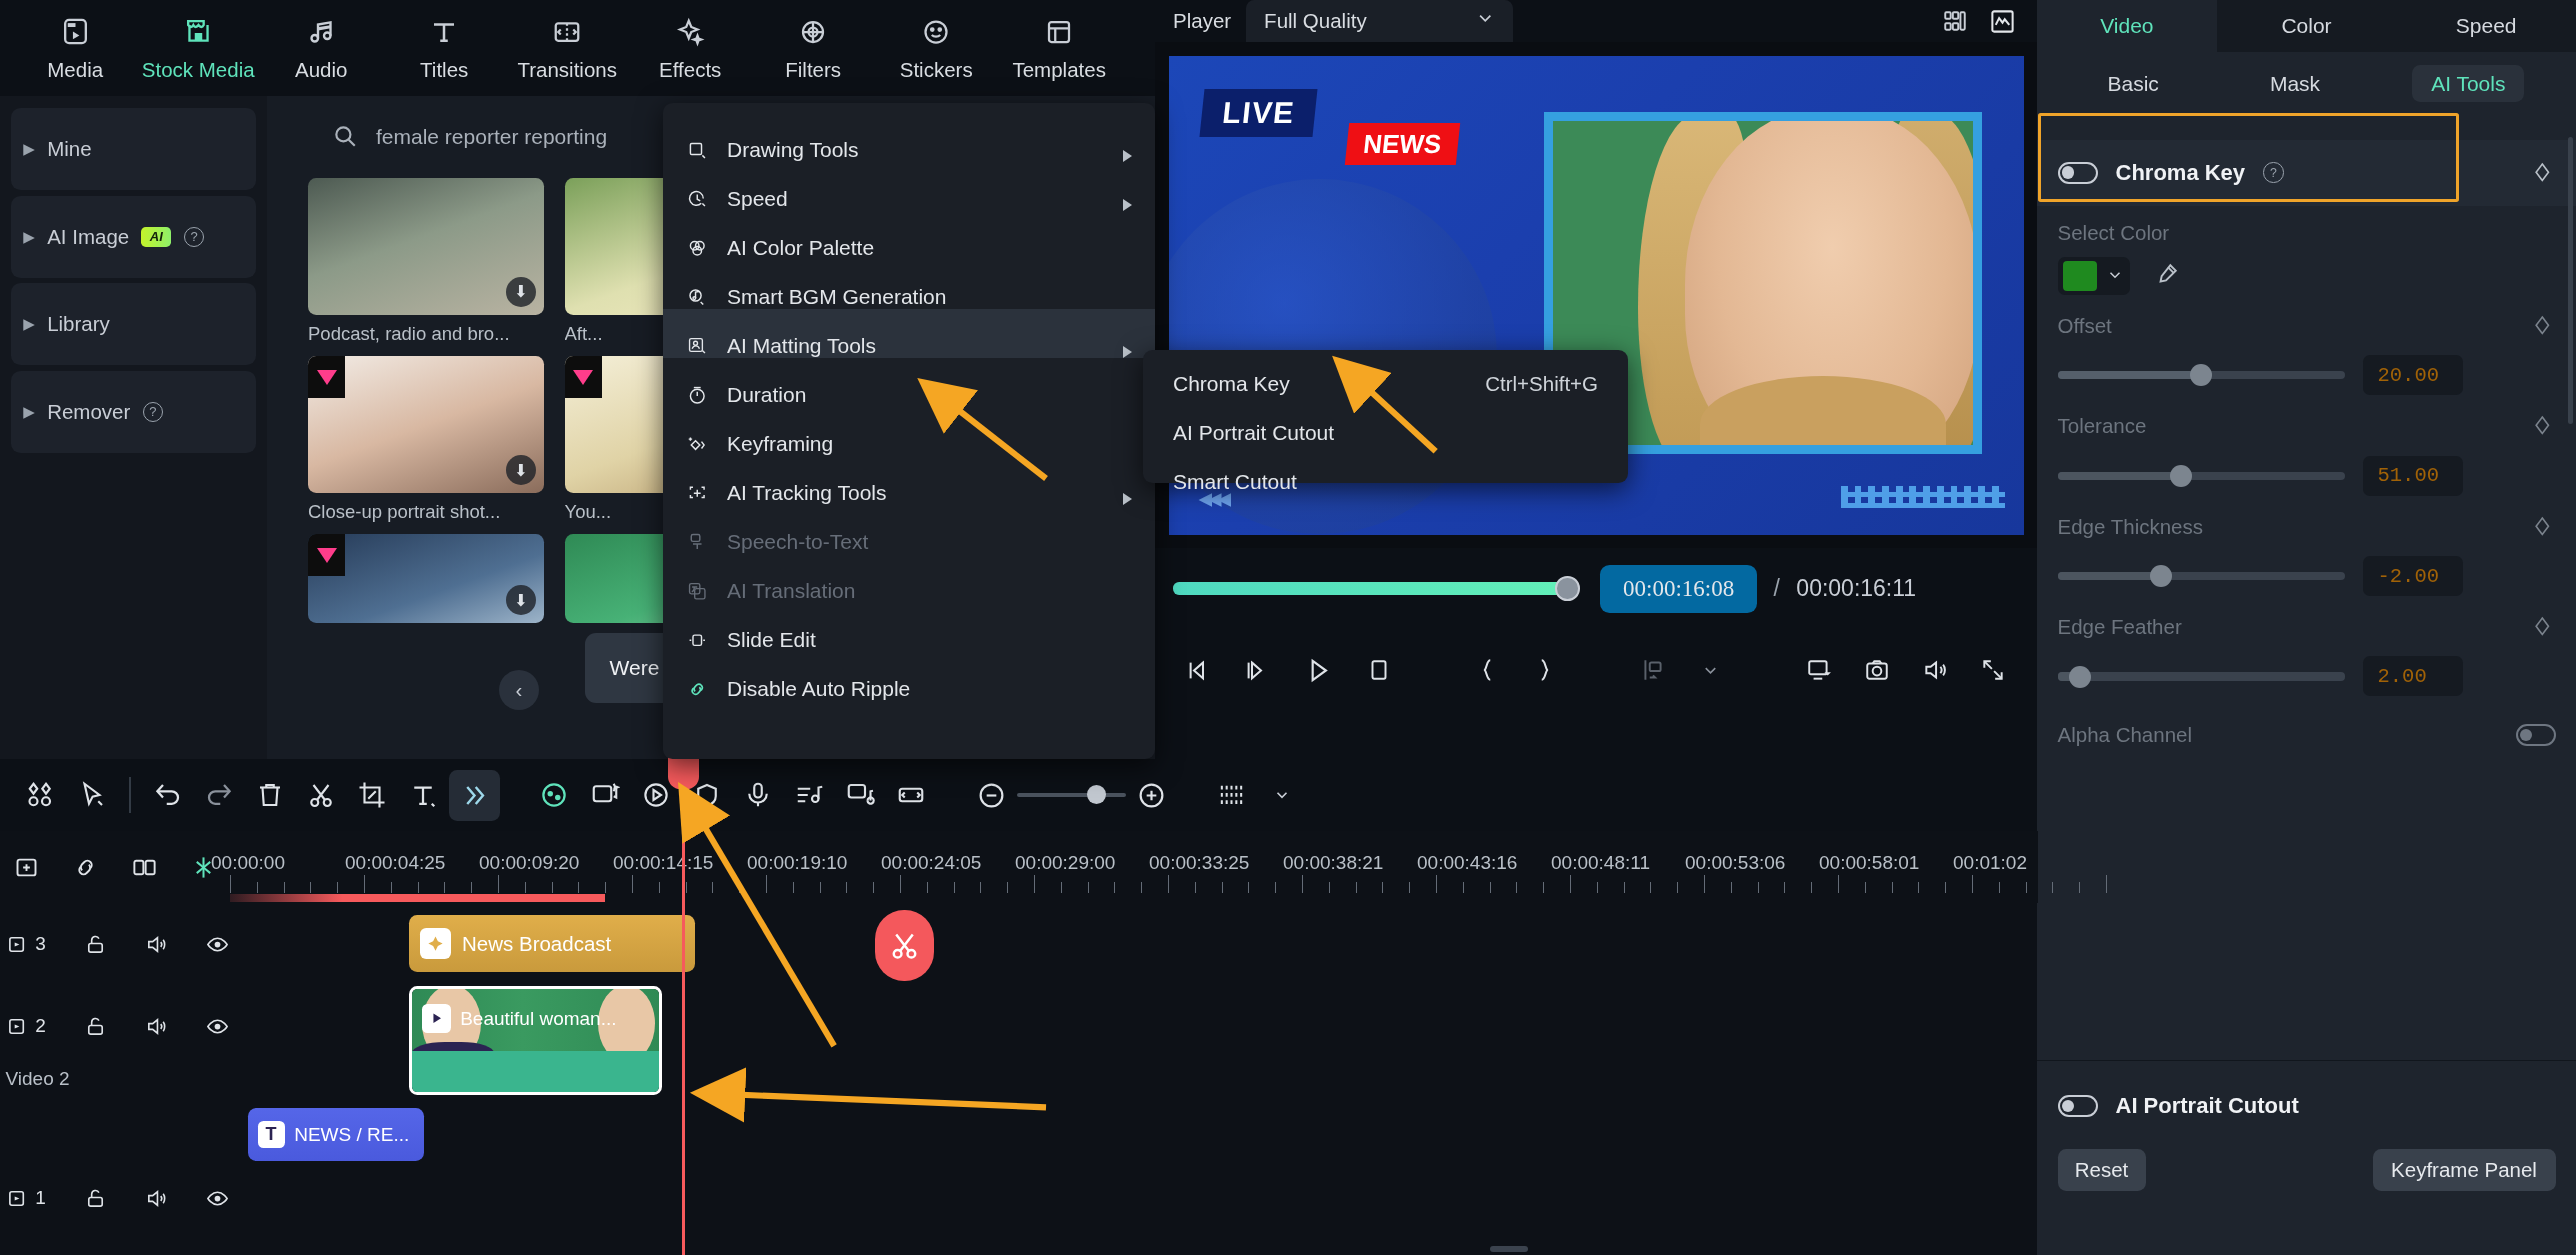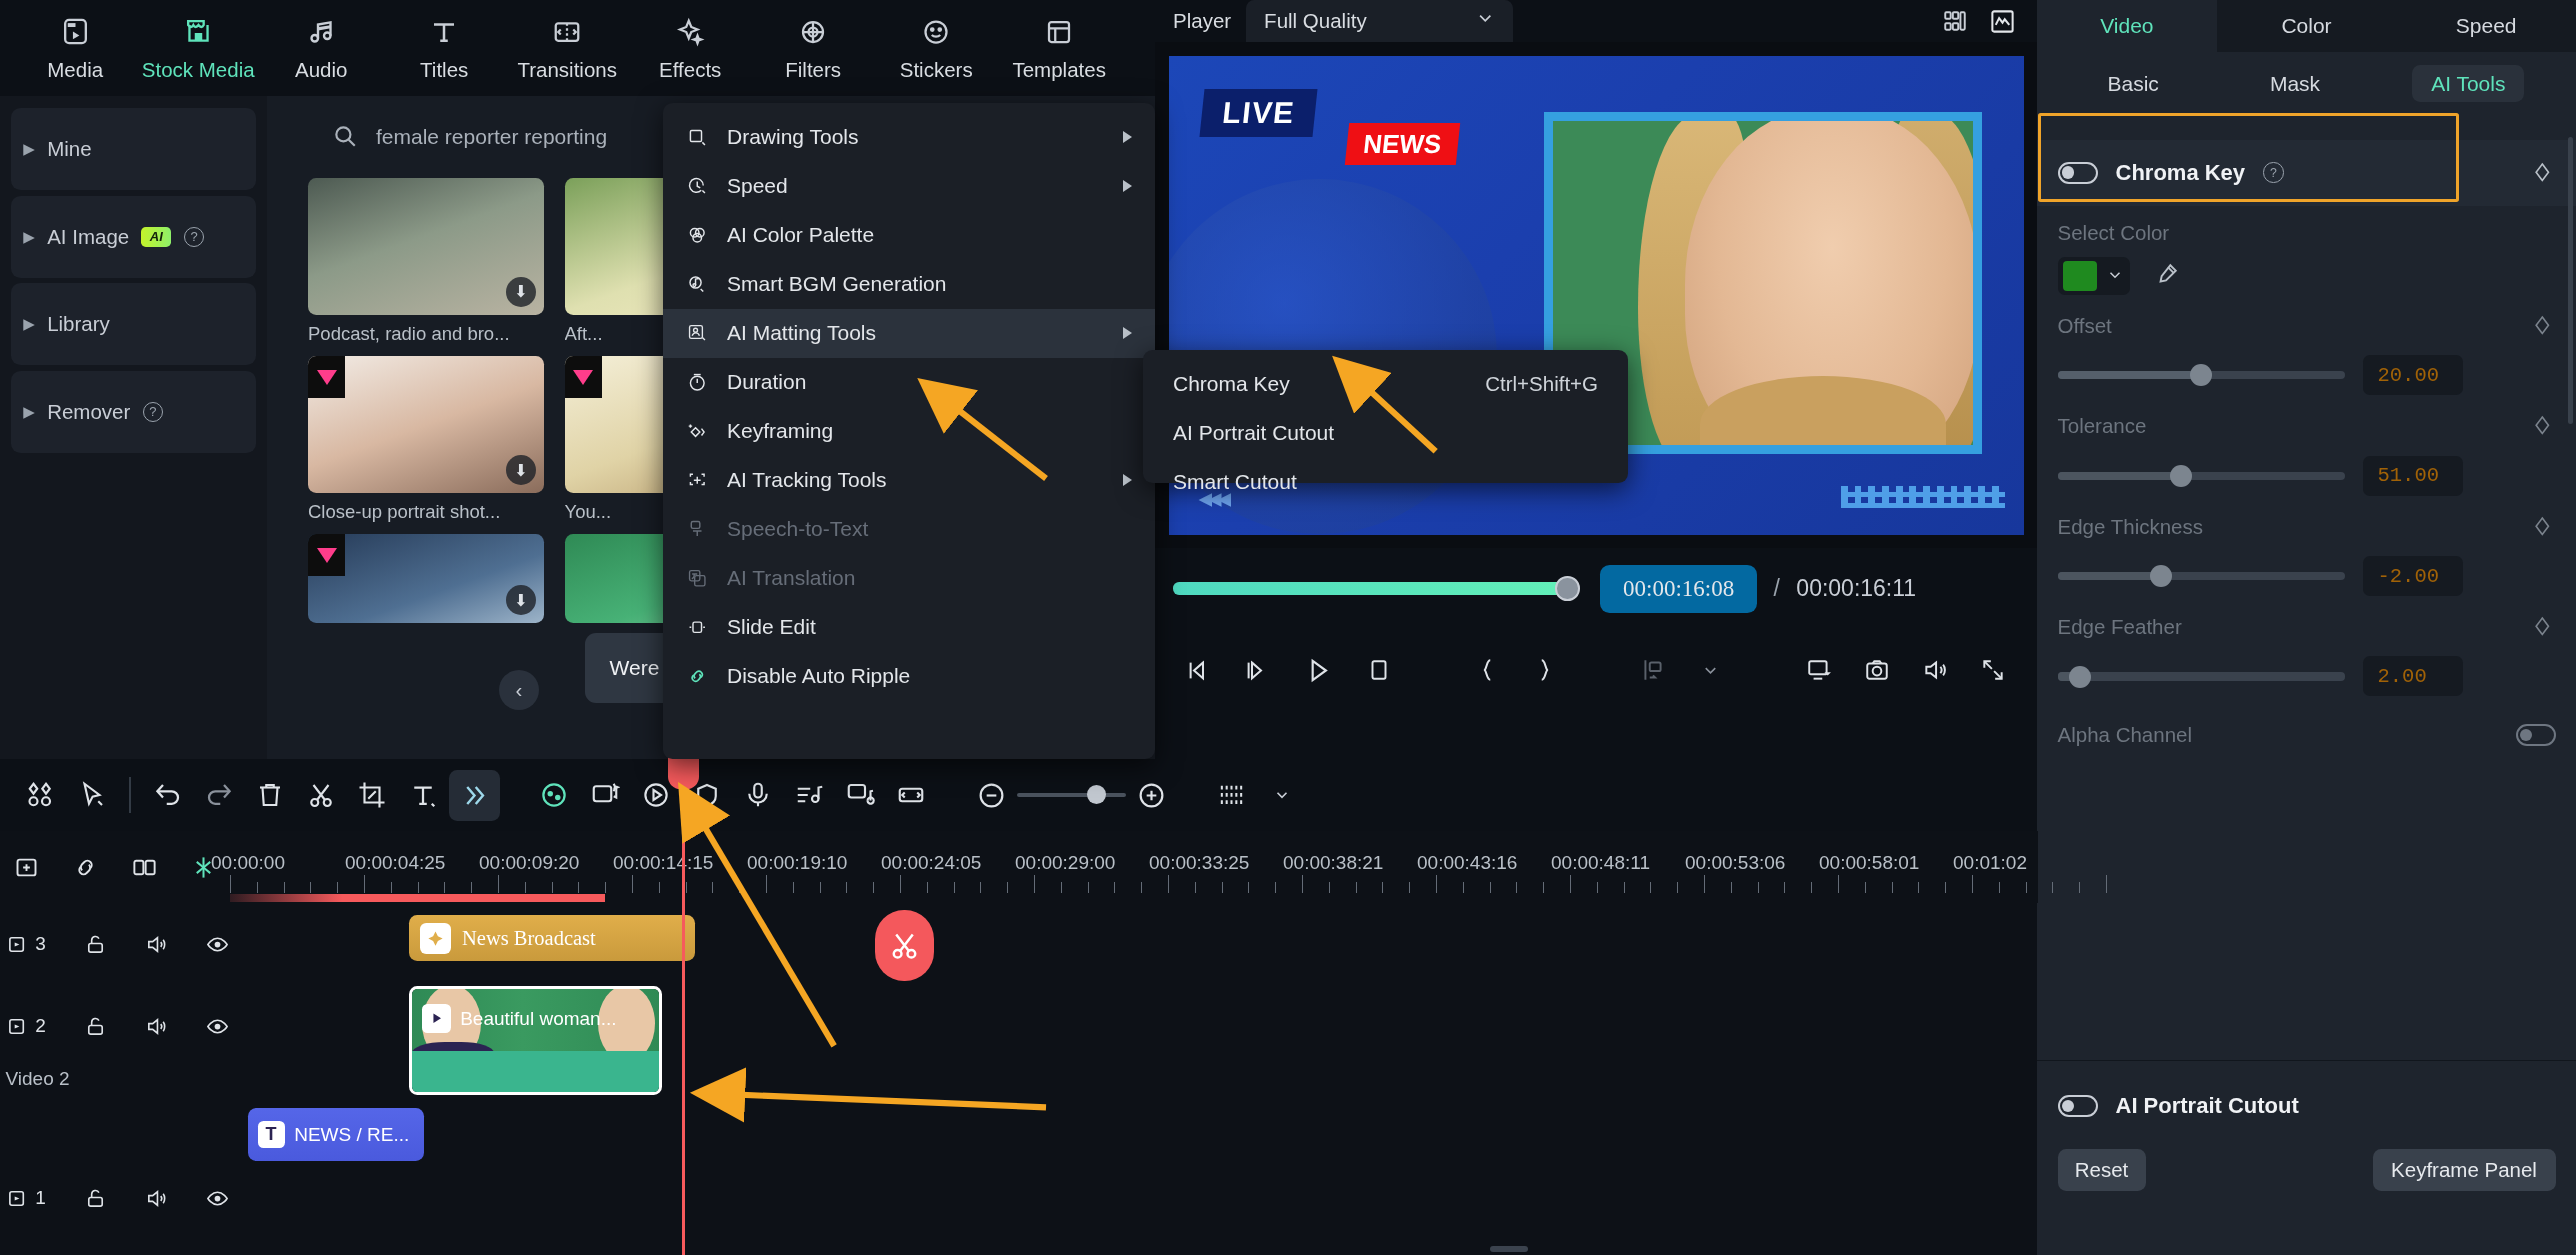--- a/index.html
+++ b/index.html
@@ -71,21 +71,21 @@
     padding:0 24.6px; font-size:21px; color:#f0f2f5; z-index:5; white-space:nowrap;
   }
 
   
   .menu {
     position:absolute; left:663px; top:103px; width:492px; height:656px;
     background:#1b1f26; border-radius:9.6px; box-shadow:0 6.8px 27px rgba(0,0,0,.6); z-index:40;
     padding: 9.6px 0;
   }
   .mitem {
-    height:49px; display:flex; align-items:center; gap:18px; padding:0 23px;
+    height:49px; display:flex; align-items:flex-end; gap:18px; padding:0 23px;
     font-size:21px; color:#e3e6ea; cursor:pointer; position:relative;
   }
   .mitem.hl { background:#2b323c; }
   .mitem.dis { color:#666d78; }
   .mitem .mico { width:23px; height:23px; display:flex;align-items:center;justify-content:center; flex:none;}
   .mitem .arrow { position:absolute; right:23px; width:0;height:0;
       border-top:6.8px solid transparent;border-bottom:6.8px solid transparent;border-left:9px solid #b9c0c8;}
   .mitem.lnk .mico svg { stroke:#5fe3bb; }
 
   .submenu {
@@ -216,22 +216,22 @@
   .trow .ticon { width:31px;height:31px;display:flex;align-items:center;justify-content:center;color:#dfe3e8;}
   .vid2-lbl { position:absolute; left:0; top:995px; font-size:19px; color:#b9c0c8;}
 
   .ruler { position:absolute; left:230px; top:0; width:1808px; height:72px; background:#0d1117;}
   .ruler .rt { position:absolute; top:20.5px; font-size:19px; color:#b9c0c8; white-space:nowrap;}
   .ruler .tick { position:absolute; bottom:9.6px; width:1.4px; background:#646c77; }
   .progbar { position:absolute; left:230px; top:63px; width:375px; height:8.2px;
              background:linear-gradient(90deg, rgba(246,90,92,.15), #f65a5c 30%, #f65a5c);}
   .lanes { position:absolute; left:230px; top:72px; width:1808px; height:351px; }
   .clip { position:absolute; border-radius:8.2px; overflow:hidden; }
-  .clip-news { left:179px; top:12.3px; width:286px; height:46px; background:linear-gradient(180deg,#e0ae4a,#c99a3c);
-               display:flex; align-items:center; gap:11px; padding-left:11px;font-family:Liberation Serif, serif;}
+  .clip-news { left:179px; top:12.3px; width:286px; height:57px; background:linear-gradient(180deg,#e0ae4a,#c99a3c);
+               display:flex; align-items:center; gap:11px; padding-left:11px;}
   .clip-news .ci { width:31px;height:31px;border-radius:6.2px;background:#fff;display:flex;align-items:center;justify-content:center;}
   .clip-news .cn { font-size:20.5px; color:#fff; }
   .clip-beau { left:179px; top:83px; width:253px; height:109px; border:3.4px solid #fff; border-radius:8.2px; overflow:hidden;text-align:right;}
   .clip-beau .strip { position:absolute; left:0; top:0; width:100%; height:68px;
                       background:linear-gradient(90deg,#2f8a55 0%,#3a9a60 45%,#2f8a55 100%);}
   .clip-beau .face1 { position:absolute; left:9.6px; top:-4.1px; width:59px;height:77px;border-radius:50%;
                       background:#e8c7a6; }
   .clip-beau .face2 { position:absolute; right:4.1px; top:-4.1px; width:57px;height:77px;border-radius:50%;
                       background:#e8c7a6;}
   .clip-beau .body1 { position:absolute; left:0; top:53px; width:82px;height:27px;background:#2b2352;border-radius:40% 40% 0 0;}

